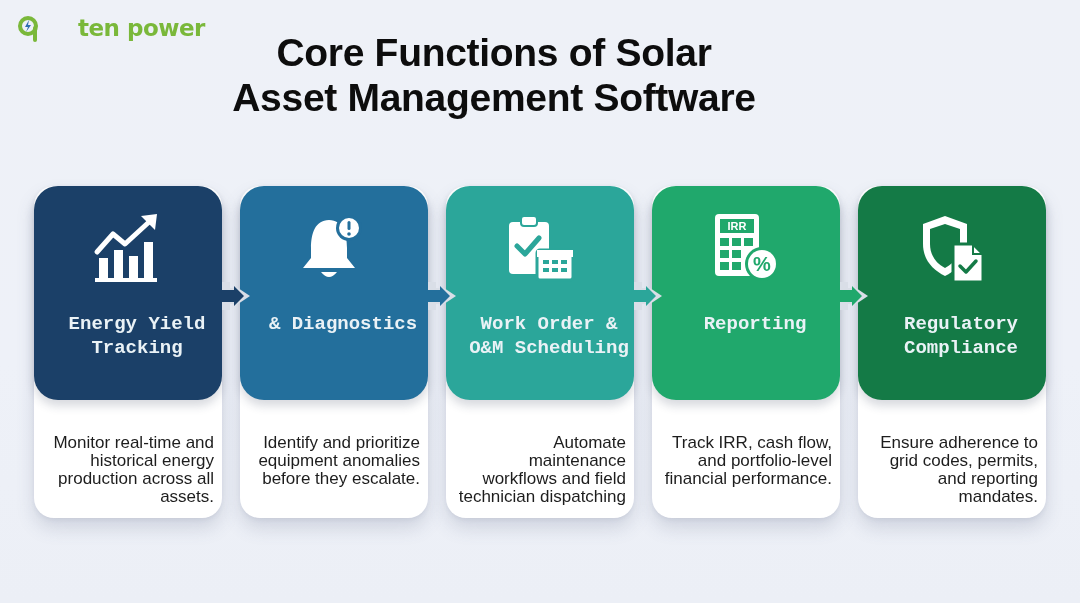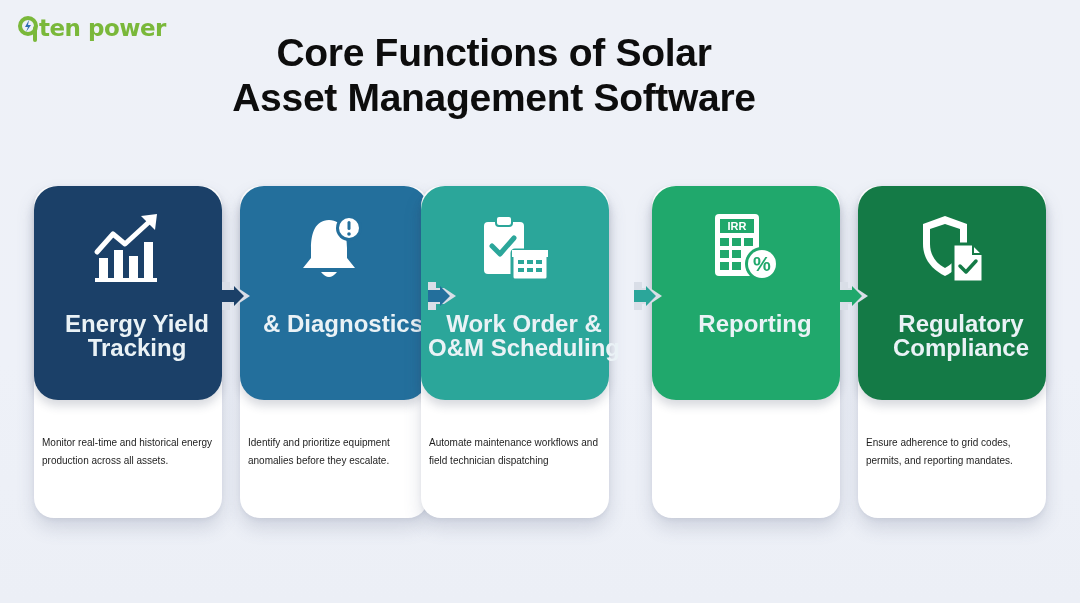--- a/index.html
+++ b/index.html
@@ -6,46 +6,46 @@
   body {
     width:1080px; height:603px; overflow:hidden;
     background: linear-gradient(180deg,#eef1f7 0%,#eef1f8 60%,#eceff6 100%);
     font-family: "Liberation Sans", sans-serif;
     position:relative;
   }
   .logo {
     position:absolute; left:18px; top:14px;
     font-family: "DejaVu Sans", sans-serif;
     font-weight:bold; font-size:23px; color:#7ab83a; letter-spacing:-0.5px;
-    display:flex; align-items:center;
+    display:flex; align-items:center;gap:39px;
   }
   .logo .o-mark { display:inline-block; position:relative; width:20px; height:28px; margin-right:1px; }
   .title {
     position:absolute; left:0; width:988px; top:30px; text-align:center;
     font-family: "Liberation Sans", sans-serif; font-weight:bold;
     font-size:39px; line-height:45px; color:#0d0d0d; letter-spacing:-0.3px;
   }
   .card {
     position:absolute; top:186px; width:188px; height:332px;
     border-radius:20px; background:#ffffff;
     box-shadow: 0 10px 18px rgba(80,90,120,0.18), 0 2px 4px rgba(80,90,120,0.08);
   }
   .card .head {
     position:absolute; left:0; top:0; width:188px; height:214px;
     border-radius:24px; color:#fff;
     box-shadow: 0 6px 10px rgba(40,50,80,0.18);
   }
   .card .icon { position:absolute; left:0; width:188px; top:28px; height:72px; display:flex; justify-content:center; }
   .card .head-title {
     position:absolute; left:0; width:206px; top:126px; text-align:center;
-    font-weight:bold; font-size:24px; line-height:24px; color:#eaf2f6;
+    font-weight:bold; font-size:19px; line-height:24px; color:#eaf2f6;font-family:Liberation Mono, monospace;
   }
   .card .desc {
-    position:absolute; left:8px; width:172px; top:248px; text-align:left;
-    font-size:10px; line-height:18px; color:#1d1d1d;
+    position:absolute; left:8px; width:172px; top:248px; text-align:right;
+    font-size:17px; line-height:18px; color:#1d1d1d;
   }
   .arrow { position:absolute; top:278px; width:30px; height:36px; z-index:3; }
 </style>
 </head>
 <body>
 
 <div class="logo">
   <span class="o-mark">
     <svg width="22" height="30" viewBox="0 0 22 30">
       <circle cx="10" cy="12" r="8" fill="none" stroke="#7ab83a" stroke-width="4"></circle>
@@ -94,21 +94,21 @@
         <circle cx="52" cy="20" r="1.8" fill="#236f9c"></circle>
       </svg>
     </div>
     <div class="head-title">
       <div>&amp; Diagnostics</div>
     </div>
   </div>
   <div class="desc">Identify and prioritize equipment anomalies before they escalate.</div>
 </div>
 
-<div class="card" style="left:421px">
+<div class="card" style="left:446px">
   <div class="head" style="background:#2ba69a">
     <div class="icon">
       <svg width="74" height="72" viewBox="0 0 74 72">
         <rect x="6" y="8" width="40" height="52" rx="4" fill="#fff"></rect>
         <rect x="18" y="2" width="16" height="10" rx="3" fill="#fff" stroke="#2ba69a" stroke-width="2"></rect>
         <polyline points="14,32 22,40 36,24" fill="none" stroke="#2ba69a" stroke-width="5" stroke-linecap="round" stroke-linejoin="round"></polyline>
         <rect x="34" y="36" width="36" height="30" rx="3" fill="#fff" stroke="#2ba69a" stroke-width="3"></rect>
         <rect x="34" y="36" width="36" height="7" fill="#fff"></rect>
         <rect x="40" y="46" width="6" height="4" fill="#2ba69a"></rect>
           <rect x="49" y="46" width="6" height="4" fill="#2ba69a"></rect>
@@ -142,20 +142,21 @@
           <rect x="23" y="48" width="9" height="8" fill="#20a86c"></rect>
         <circle cx="53" cy="50" r="17" fill="#20a86c"></circle>
         <circle cx="53" cy="50" r="14" fill="#fff"></circle>
         <text x="53" y="57" text-anchor="middle" font-family="Liberation Sans, sans-serif" font-weight="bold" font-size="20" fill="#20a86c">%</text>
       </svg>
     </div>
     <div class="head-title">
       <div>Reporting</div>
     </div>
   </div>
+  <div class="desc">Track IRR, cash flow, and portfolio-level financial performance.</div>
 </div>
 
 <div class="card" style="left:858px">
   <div class="head" style="background:#147a46">
     <div class="icon">
       <svg width="74" height="72" viewBox="0 0 74 72">
         <path d="M30 2 L52 10 L52 30 C52 46 42 56 30 62 C18 56 8 46 8 30 L8 10 Z" fill="#fff"></path>
         <path d="M30 10 L45 15 L45 30 C45 42 38 50 30 54 C22 50 15 42 15 30 L15 15 Z" fill="#147a46"></path>
         <path d="M30 14 L42 18 L42 30 C42 40 36 47 30 50 Z" fill="#fff" opacity="0"></path>
         <path d="M38 30 L58 30 L68 40 L68 68 L38 68 Z" fill="#fff" stroke="#147a46" stroke-width="3"></path>

